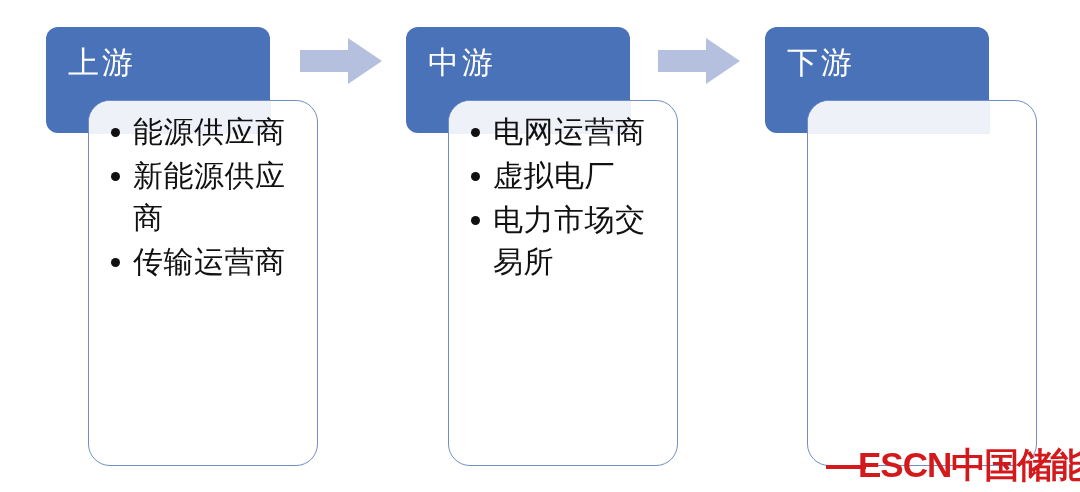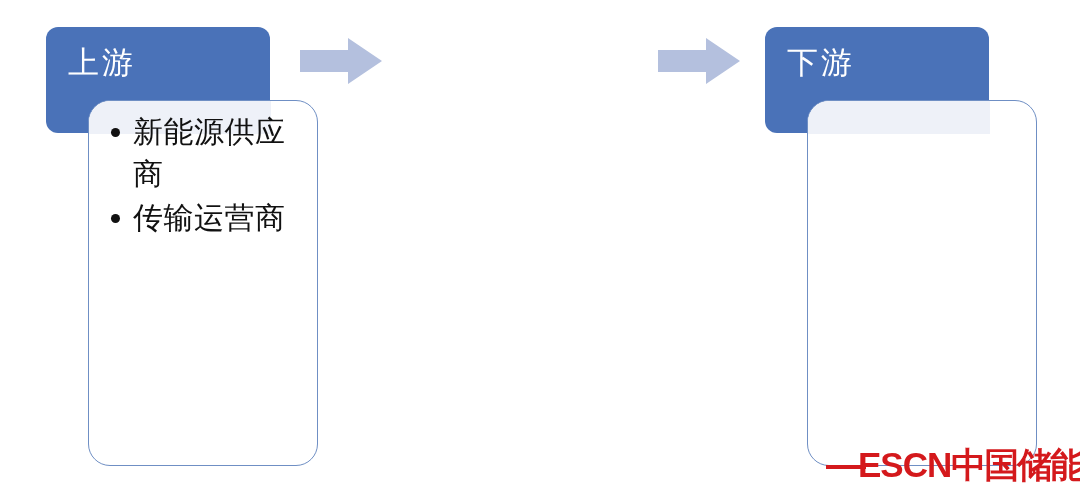--- a/index.html
+++ b/index.html
@@ -161,36 +161,62 @@
 
   <div class="stage stage-1">
     <div class="stage-header">
       <div class="stage-header-label">上游</div>
     </div>
     <div class="stage-card">
       <div class="card-tint"></div>
       <ul class="stage-list">
         <li>
           <span class="bullet"></span>
+          <span class="item-text">能源供应商</span>
+        </li>
+        <li>
+          <span class="bullet"></span>
           <span class="item-text">新能源供应商</span>
         </li>
         <li>
           <span class="bullet"></span>
           <span class="item-text">传输运营商</span>
         </li>
       </ul>
     </div>
   </div>
 
   <div class="flow-arrow flow-arrow-1">
     <svg width="82" height="46" viewBox="0 0 82 46" xmlns="http://www.w3.org/2000/svg">
       <polygon points="0,12 48,12 48,0 82,23 48,46 48,34 0,34" fill="#b4c0de"></polygon>
     </svg>
   </div>
 
+  <div class="stage stage-2">
+    <div class="stage-header">
+      <div class="stage-header-label">中游</div>
+    </div>
+    <div class="stage-card">
+      <div class="card-tint"></div>
+      <ul class="stage-list">
+        <li>
+          <span class="bullet"></span>
+          <span class="item-text">电网运营商</span>
+        </li>
+        <li>
+          <span class="bullet"></span>
+          <span class="item-text">虚拟电厂</span>
+        </li>
+        <li>
+          <span class="bullet"></span>
+          <span class="item-text">电力市场交易所</span>
+        </li>
+      </ul>
+    </div>
+  </div>
 
   <div class="flow-arrow flow-arrow-2">
     <svg width="82" height="46" viewBox="0 0 82 46" xmlns="http://www.w3.org/2000/svg">
       <polygon points="0,12 48,12 48,0 82,23 48,46 48,34 0,34" fill="#b4c0de"></polygon>
     </svg>
   </div>
 
   <div class="stage stage-3">
     <div class="stage-header">
       <div class="stage-header-label">下游</div>

